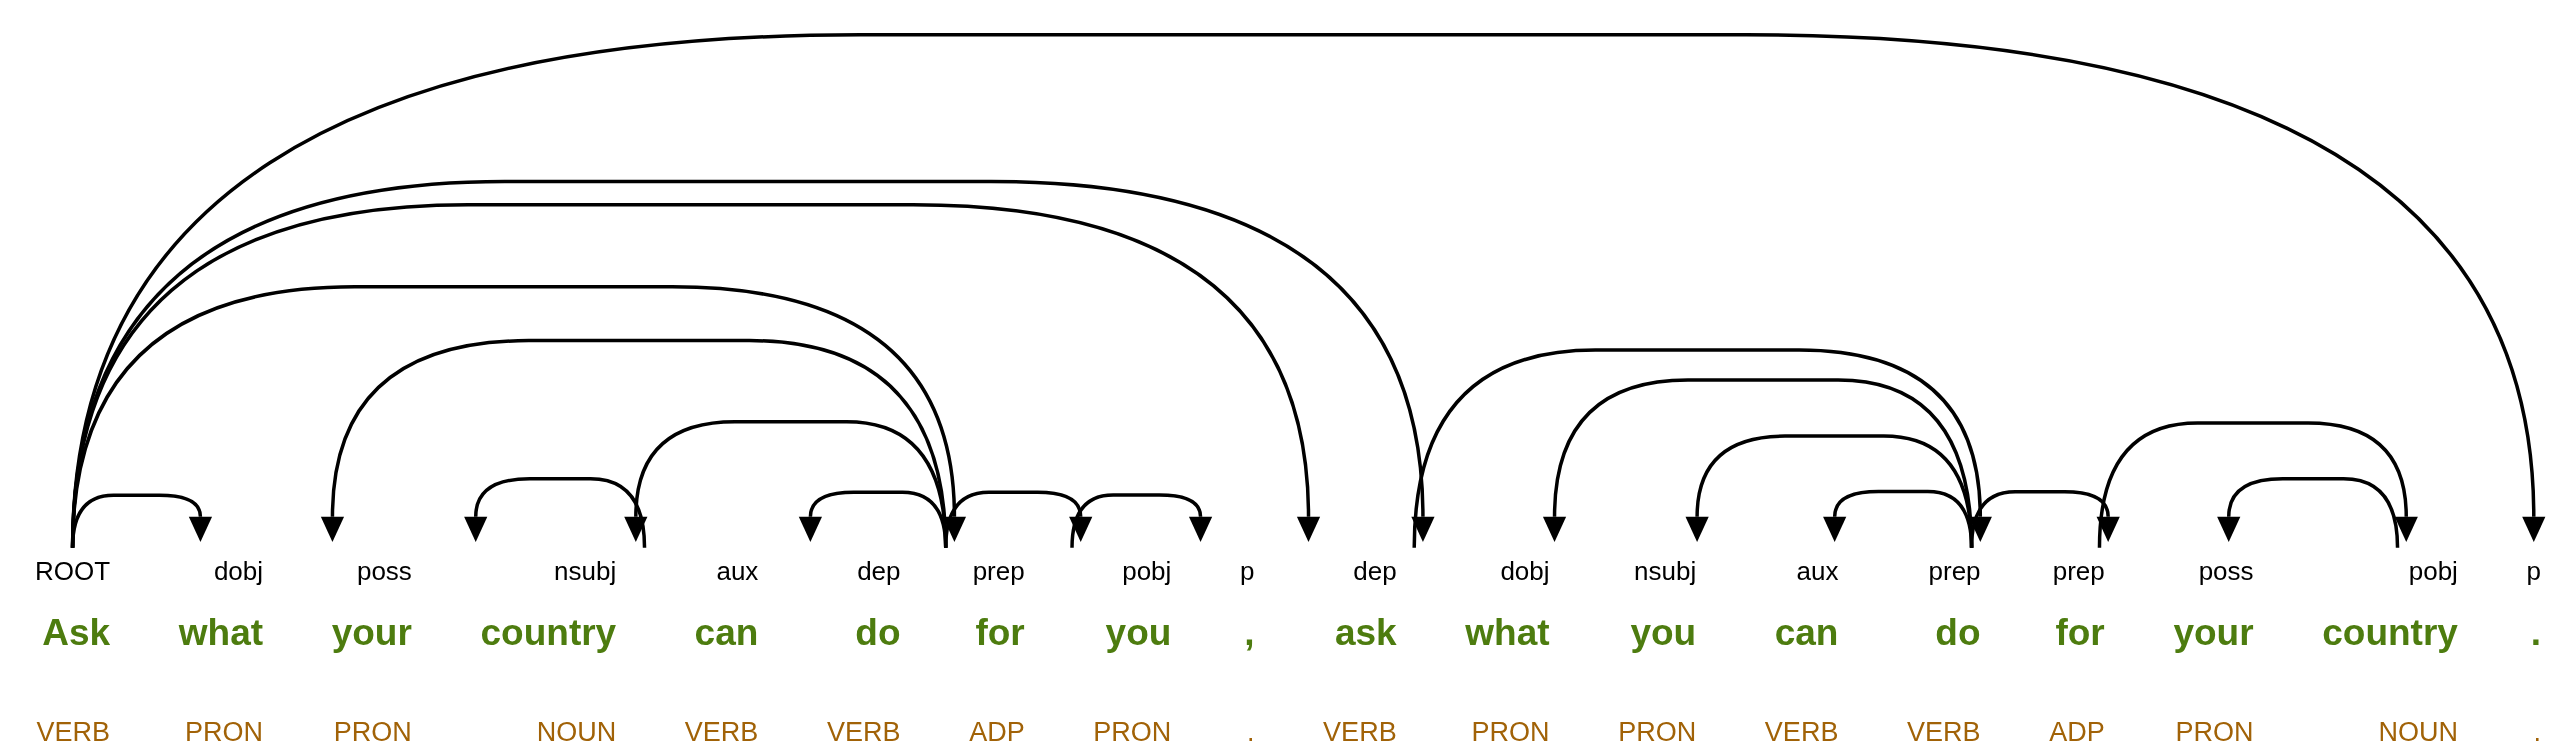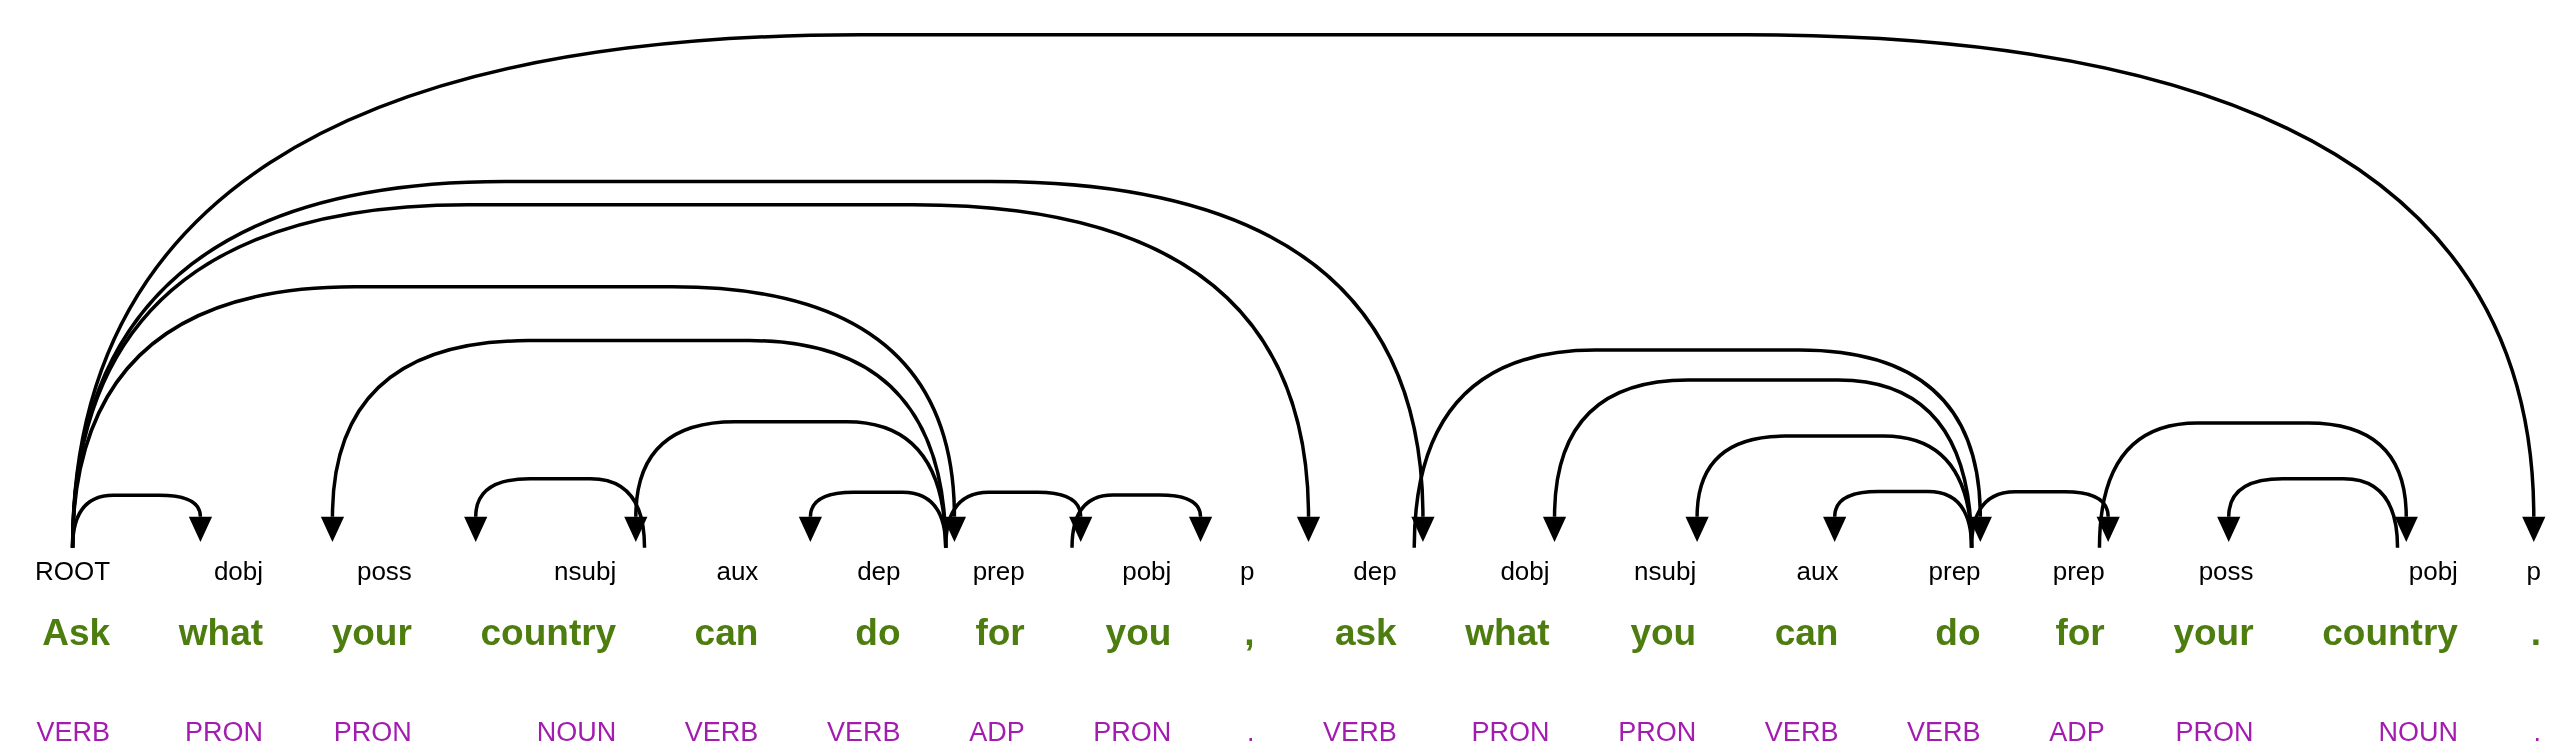--- a/index.html
+++ b/index.html
@@ -50,21 +50,21 @@
     font-size: 37px;
     font-weight: bold;
     line-height: 56px;
     height: 56px;
     color: #4d7c0f;
   }
   .pos {
     font-size: 27px;
     line-height: 33px;
     margin-top: 43px;
-    color: #a21caf;
+    color: #a16207;
   }
 </style>
 </head>
 <body>
 
 <div id="canvas">
   <svg id="arcs-svg" viewBox="0 0 2662 775" xmlns="http://www.w3.org/2000/svg">
       <path d="M 75 566 Q 75 511.75322343749997 117.2825 511.75322343749997 L 164.8503125 511.75322343749997 Q 207.1328125 511.75322343749997 207.1328125 534" fill="none" stroke="#000000" stroke-width="3.6"></path>
       <polygon points="195.1328125,534 219.1328125,534 207.1328125,560" fill="#000000"></polygon>
       <path d="M 977.296875 566 Q 977.296875 351.9661 774.496875 351.9661 L 546.346875 351.9661 Q 343.546875 351.9661 343.546875 534" fill="none" stroke="#000000" stroke-width="3.6"></path>

